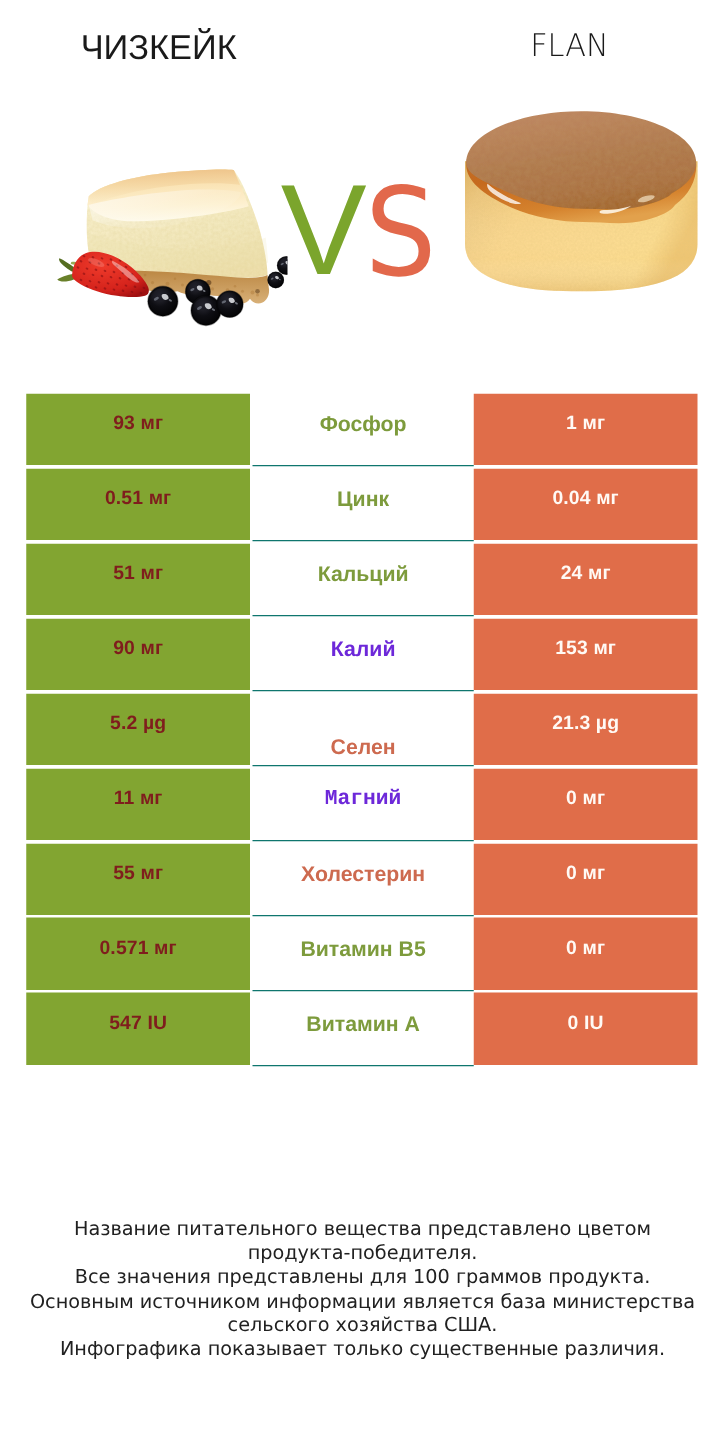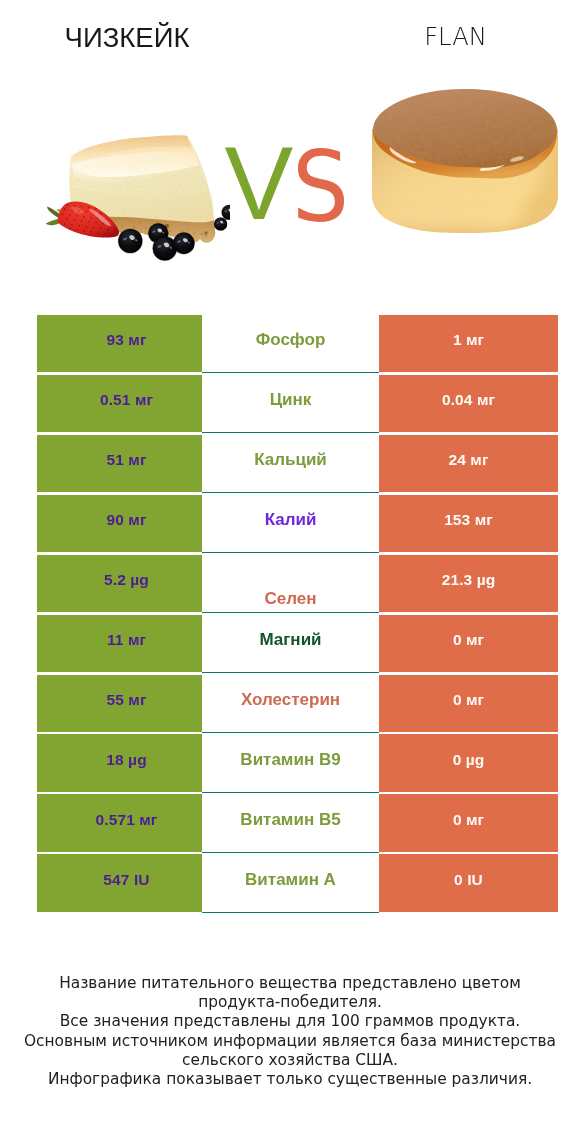--- a/index.html
+++ b/index.html
@@ -10,21 +10,21 @@
   #titleRight{left:369px;width:173px;top:22px;font-size:25px;line-height:30px;text-align:center;font-weight:200;font-family:"DejaVu Sans",sans-serif;transform:scaleX(0.97);transform-origin:center;}
   .hero{position:absolute;}
   .vs{position:absolute;top:126px;left:210px;width:160px;height:110px;}
   .vs .v{position:absolute;left:14.5px;top:6px;width:80px;text-align:left;font-family:"Liberation Sans",sans-serif;font-size:103px;line-height:103px;color:#7ba52c;}
   .vs .s{position:absolute;left:82.4px;top:11.5px;width:70px;text-align:left;font-family:"DejaVu Sans Condensed",sans-serif;font-size:98px;line-height:98px;color:#e2684b;transform:scaleX(1.02);transform-origin:left;}
   
   .table{position:absolute;left:21px;top:314.6px;width:537px;}
   .row{position:relative;height:57.3px;margin-bottom:2.7px;}
   .cell{position:absolute;top:0;height:57.3px;display:flex;align-items:center;justify-content:center;font-weight:bold;font-family:"Liberation Sans",sans-serif;}
   .left,.right{font-size:15.5px;letter-spacing:0.1px;}
-  .left{left:16px;width:179px;background:#82a531;color:#4c1d95;}
+  .left{left:0;width:179px;background:#82a531;color:#7f1d1d;}
   .mid{left:181px;width:177px;background:#fff;border-bottom:1px solid #0f766e;font-size:17px;}
   .right{left:358px;width:179px;background:#e06d49;color:#fffaf5;}
   .cell span{display:block;transform:translateY(-3.5px);}
   .footer{position:absolute;left:22px;top:974.3px;width:536px;text-align:center;font-family:"DejaVu Sans",sans-serif;font-size:15.4px;color:#212121;line-height:19.1px;}
   .footer > div{white-space:normal;}
 </style>
 </head>
 <body>
 
 <div class="page">
@@ -335,47 +335,36 @@
           <span>Селен</span>
         </div>
         <div class="cell right">
           <span>21.3 µg</span>
         </div>
       </div>
       <div class="row">
         <div class="cell left">
           <span>11 мг</span>
         </div>
-        <div class="cell mid" style="color: #14532d;">
+        <div class="cell mid" style="color: #6d28d9; font-family: Liberation Mono, monospace;">
           <span>Магний</span>
         </div>
         <div class="cell right">
           <span>0 мг</span>
         </div>
       </div>
       <div class="row">
         <div class="cell left">
           <span>55 мг</span>
         </div>
         <div class="cell mid" style="color: rgb(205, 106, 79);">
           <span>Холестерин</span>
         </div>
         <div class="cell right">
           <span>0 мг</span>
-        </div>
-      </div>
-      <div class="row">
-        <div class="cell left">
-          <span>18 µg</span>
-        </div>
-        <div class="cell mid" style="color: rgb(125, 155, 60);">
-          <span>Витамин B9</span>
-        </div>
-        <div class="cell right">
-          <span>0 µg</span>
         </div>
       </div>
       <div class="row">
         <div class="cell left">
           <span>0.571 мг</span>
         </div>
         <div class="cell mid" style="color: rgb(125, 155, 60);">
           <span>Витамин B5</span>
         </div>
         <div class="cell right">

